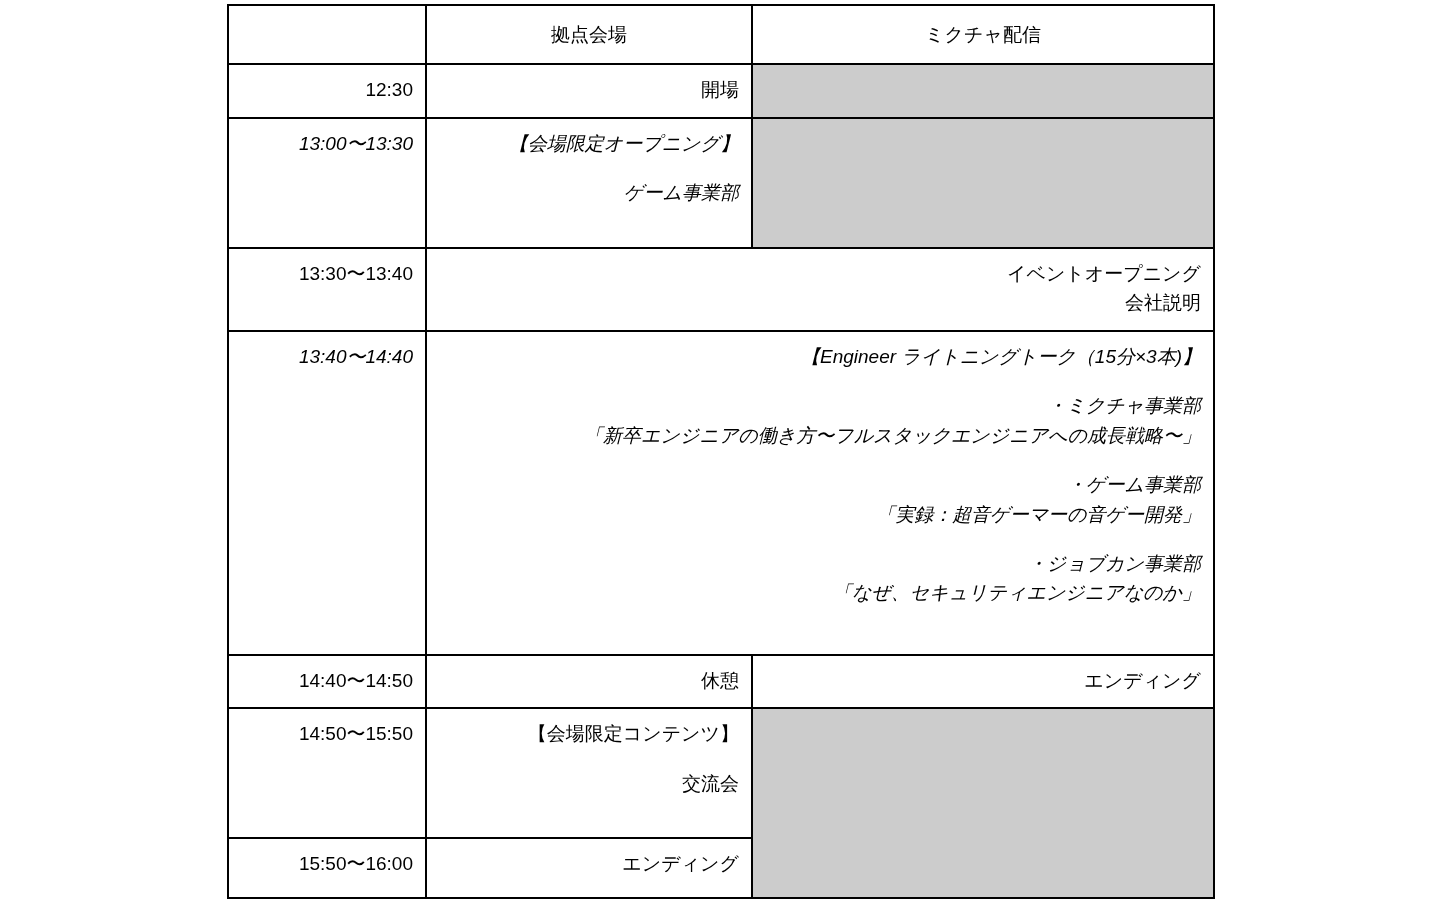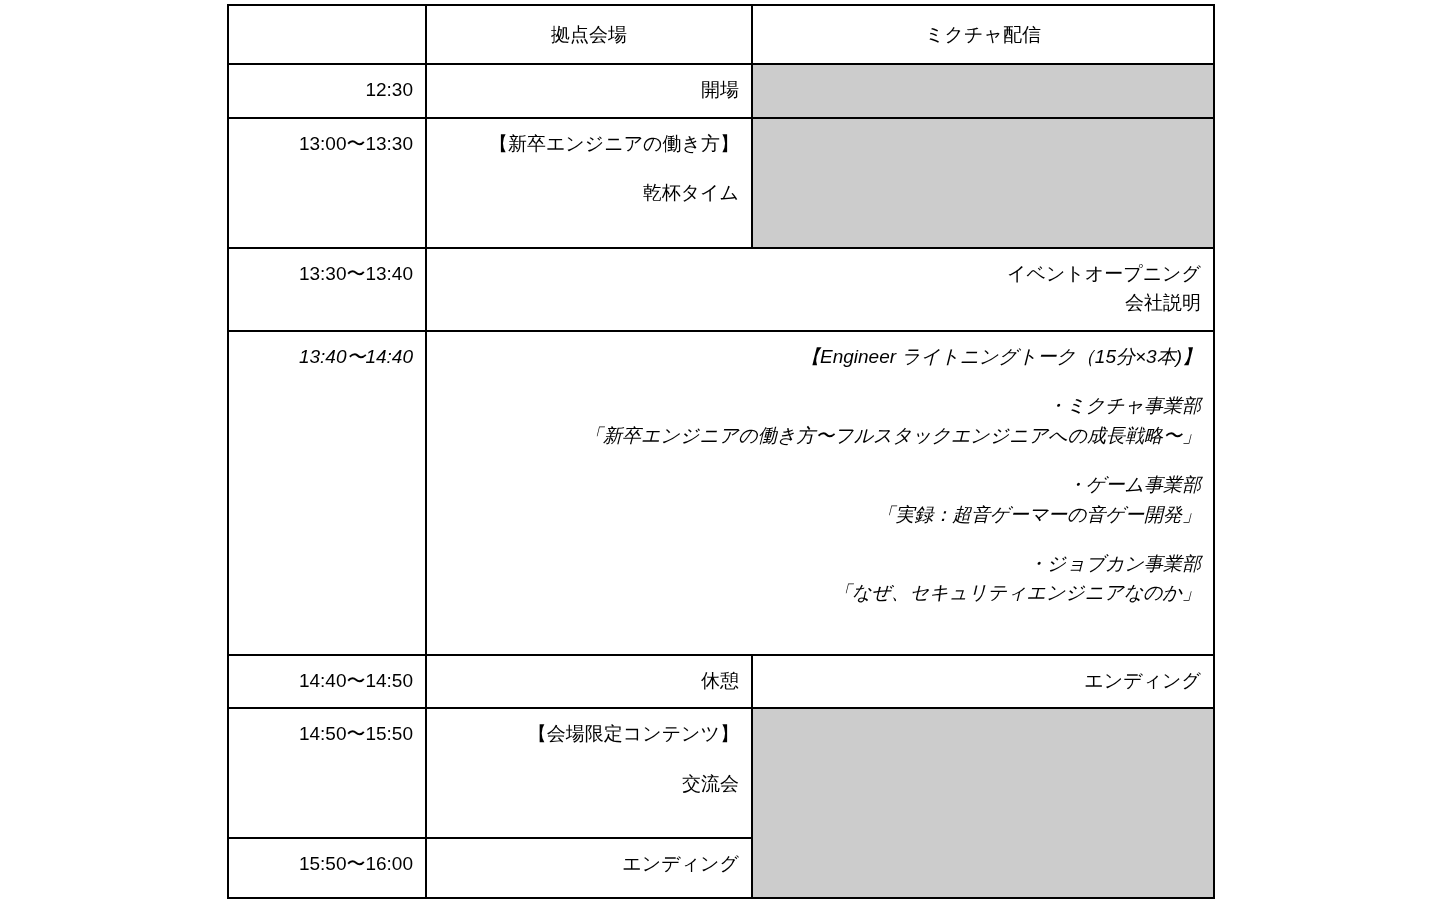--- a/index.html
+++ b/index.html
@@ -54,21 +54,21 @@
   }
   td.shaded, th.shaded {
     background: #cccccc;
   }
   .cell-line { display: block; white-space: pre-wrap; }
   .blank-line { display: block; height: 20px; }
 
   
   tr.r-head   td, tr.r-head   th { height: 26px; }
   tr.r-open   td { height: 24px; }
-  tr.r-cheers td { height: 106px; }
+  tr.r-cheers td { height: 106px; font-style: italic; }
   tr.r-evopen td { height: 48px; }
   tr.r-lt     td { height: 300px; font-style: italic; }
   tr.r-break  td { height: 24px; border-radius: 26px; }
   tr.r-content td { height: 106px; margin-left: 8px; }
   tr.r-ending td { height: 36px; }
 
   .nowrap { white-space: nowrap; }
 </style>
 </head>
 <body>
@@ -94,23 +94,23 @@
           <td class="nowrap">12:30</td>
           <td>
             <span class="cell-line">開場</span>
           </td>
           <td class="shaded"></td>
         </tr>
 
         <tr class="r-cheers">
           <td class="nowrap">13:00〜13:30</td>
           <td>
-            <span class="cell-line">【新卒エンジニアの働き方】</span>
+            <span class="cell-line">【会場限定オープニング】</span>
             <span class="blank-line"></span>
-            <span class="cell-line">乾杯タイム</span>
+            <span class="cell-line">ゲーム事業部</span>
           </td>
           <td class="shaded"></td>
         </tr>
 
         <tr class="r-evopen">
           <td class="nowrap">13:30〜13:40</td>
           <td colspan="2">
             <span class="cell-line">イベントオープニング</span>
             <span class="cell-line">会社説明</span>
           </td>

